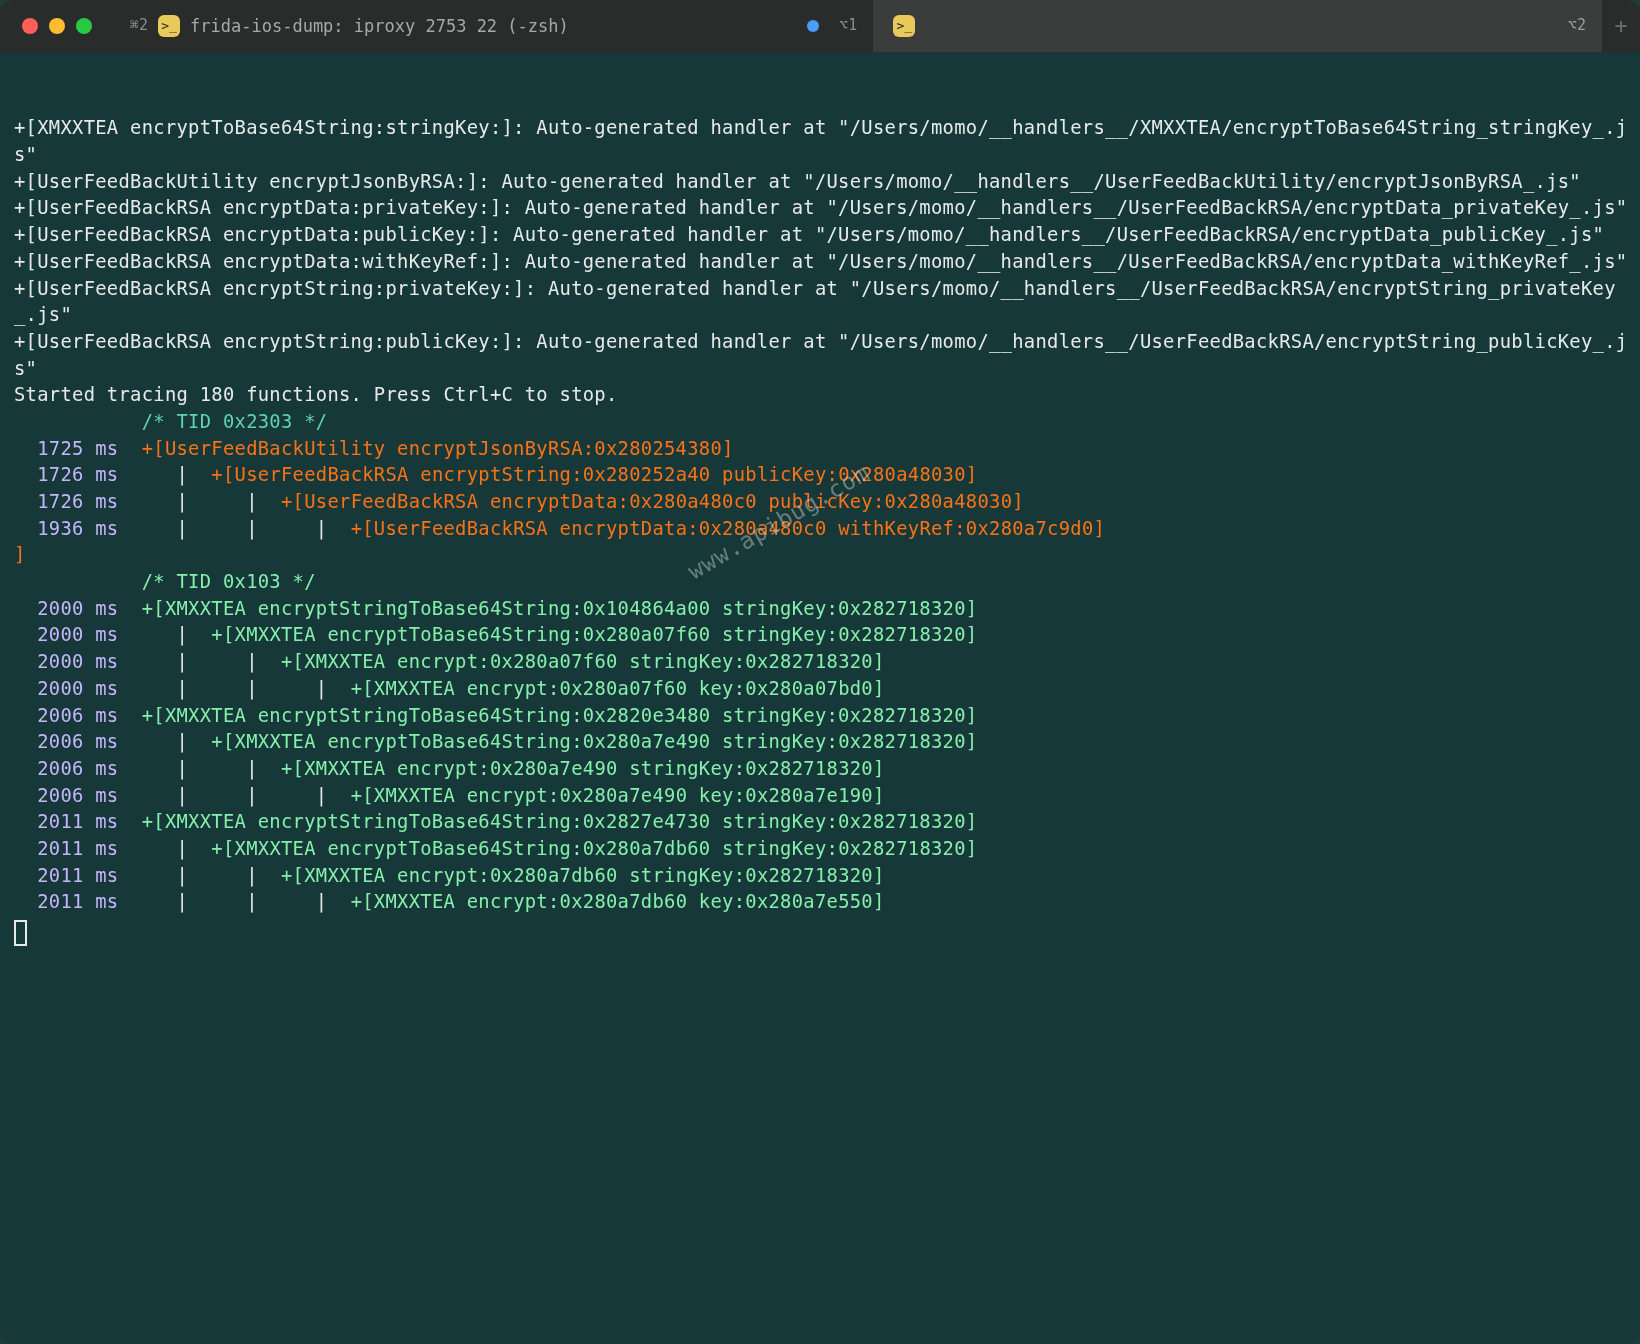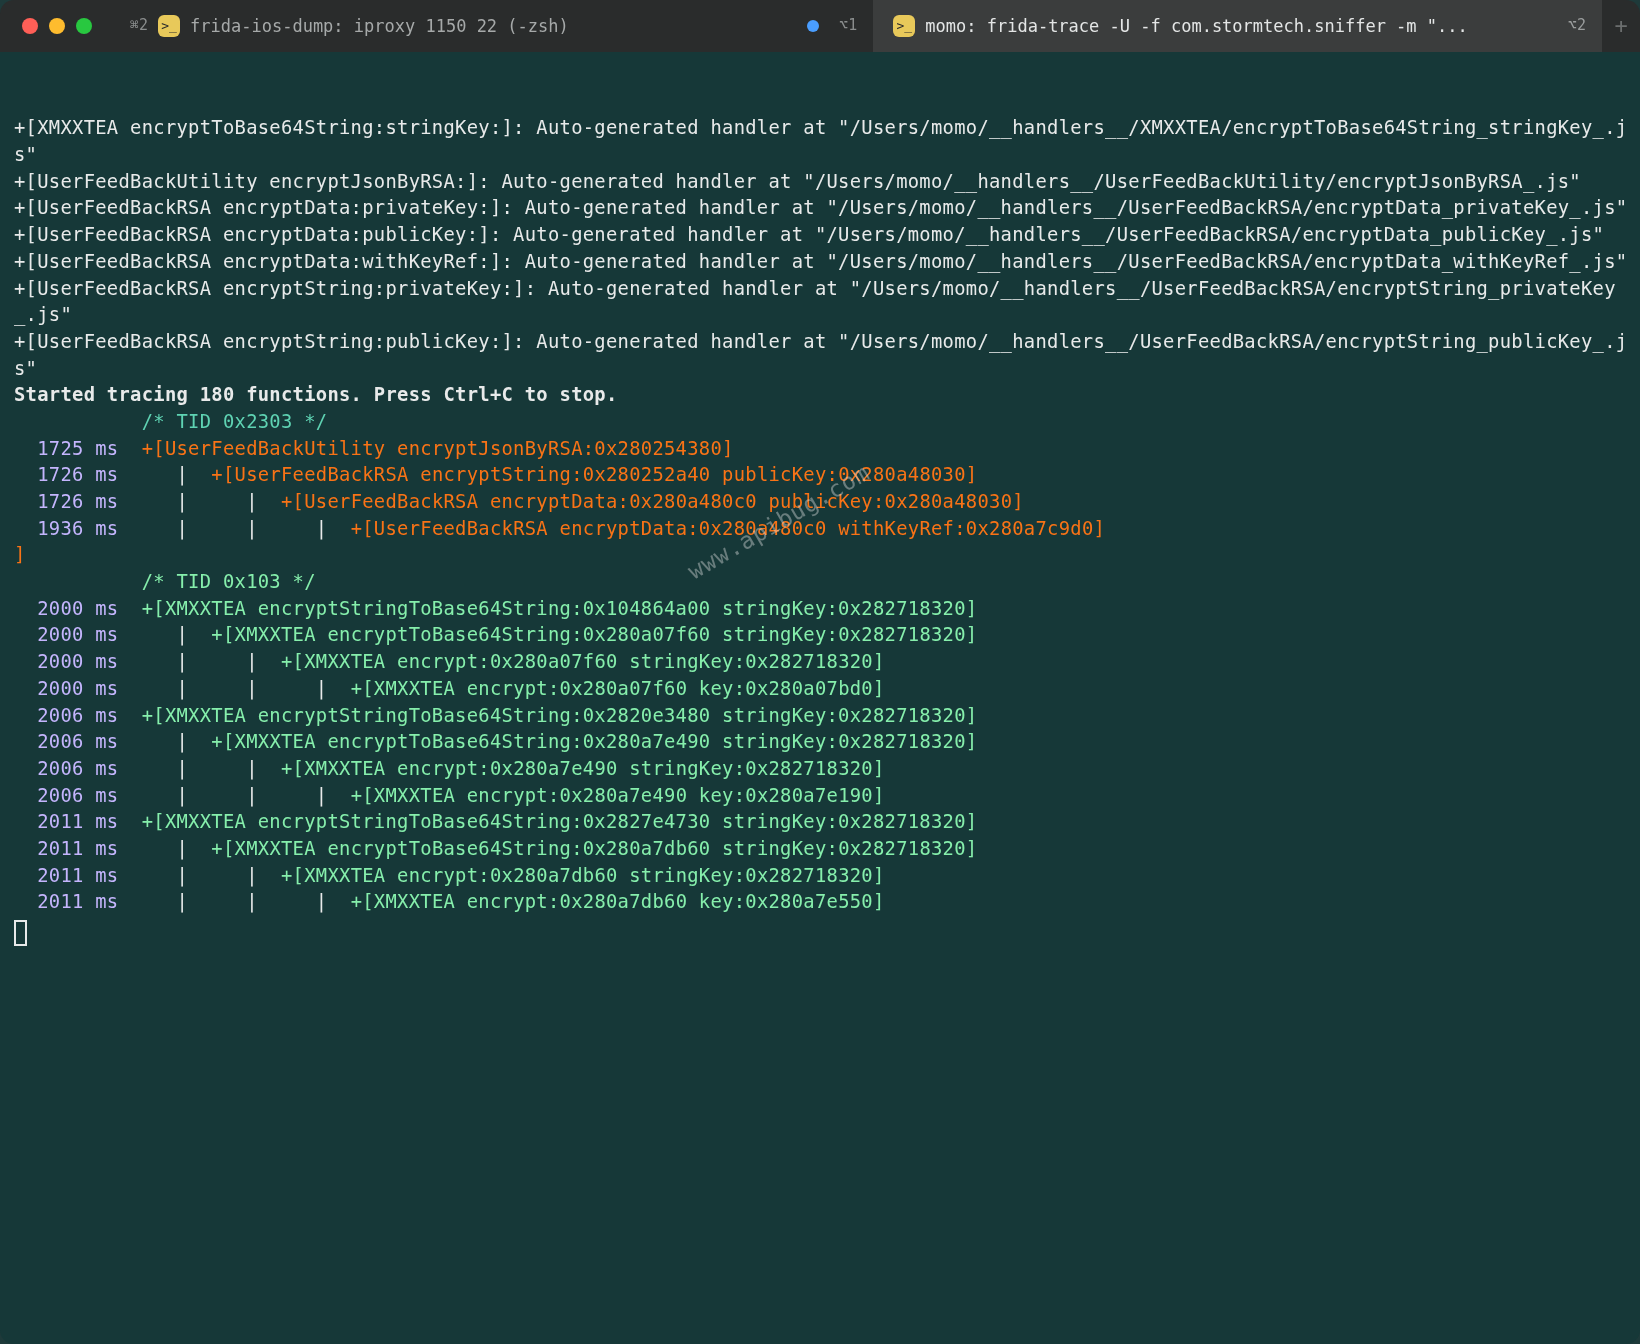--- a/index.html
+++ b/index.html
@@ -64,21 +64,21 @@
   .terminal {
     background: #163838;
     color: #e8eaea;
     padding: 10px 12px 6px 14px;
     height: calc(1344px - 52px);
     white-space: pre-wrap;
     word-break: break-all;
     position: relative;
     letter-spacing: 0.3px;
   }
-  .bold { font-weight: 700; }
+  .bold { font-weight: 400; }
   .ts { color: #c4b5fd; }
   .teal { color: #5fd3b3; text-align: right; }
   .tealalt { color: #f97316; }
   .pink { color: #86efac; }
   .pipe { color: #e8eaea; }
   .line { display: block; }
   .cursor {
     display: inline-block;
     width: 13px; height: 26px;
     border: 2px solid #e8eaea;
@@ -102,28 +102,27 @@
 <div class="titlebar">
   <div class="traffic-lights">
     <span class="tl tl-red"></span>
     <span class="tl tl-yellow"></span>
     <span class="tl tl-green"></span>
   </div>
 
   <div class="tab inactive" style="flex:1.05">
     <span class="tab-kbd">⌘2</span>
     <span class="tab-pill pill-yellow">&gt;_</span>
-    <span>frida-ios-dump: iproxy 1150 22 (-zsh)</span>
+    <span>frida-ios-dump: iproxy 2753 22 (-zsh)</span>
     <span class="badge-blue" style="margin-left:auto"></span>
     <span class="tab-kbd" style="margin-left:10px">⌥1</span>
   </div>
 
   <div class="tab active" style="flex:1">
     <span class="tab-pill pill-yellow">&gt;_</span>
-    <span>momo: frida-trace -U -f com.stormtech.sniffer -m "...</span>
     <span class="tab-right-kbd">⌥2</span>
   </div>
 
   <div class="tab-add">+</div>
 </div>
 
 <div class="terminal">
 <span class="watermark">www.apibug.com</span>
 <span id="handlers-block"><span class="line">+[XMXXTEA encryptToBase64String:stringKey:]: Auto-generated handler at "/Users/momo/__handlers__/XMXXTEA/encryptToBase64String_stringKey_.js"</span><span class="line">+[UserFeedBackUtility encryptJsonByRSA:]: Auto-generated handler at "/Users/momo/__handlers__/UserFeedBackUtility/encryptJsonByRSA_.js"</span><span class="line">+[UserFeedBackRSA encryptData:privateKey:]: Auto-generated handler at "/Users/momo/__handlers__/UserFeedBackRSA/encryptData_privateKey_.js"</span><span class="line">+[UserFeedBackRSA encryptData:publicKey:]: Auto-generated handler at "/Users/momo/__handlers__/UserFeedBackRSA/encryptData_publicKey_.js"</span><span class="line">+[UserFeedBackRSA encryptData:withKeyRef:]: Auto-generated handler at "/Users/momo/__handlers__/UserFeedBackRSA/encryptData_withKeyRef_.js"</span><span class="line">+[UserFeedBackRSA encryptString:privateKey:]: Auto-generated handler at "/Users/momo/__handlers__/UserFeedBackRSA/encryptString_privateKey_.js"</span><span class="line">+[UserFeedBackRSA encryptString:publicKey:]: Auto-generated handler at "/Users/momo/__handlers__/UserFeedBackRSA/encryptString_publicKey_.js"</span></span><span class="line bold">Started tracing 180 functions. Press Ctrl+C to stop.</span><span class="line"><span class="ts">           </span><span class="teal">/* TID 0x2303 */</span></span><span id="teal-block"><span class="line"><span class="ts">  1725 ms  </span><span class="tealalt">+[UserFeedBackUtility encryptJsonByRSA:0x280254380]</span></span><span class="line"><span class="ts">  1726 ms  </span><span class="pipe">   |  </span><span class="tealalt">+[UserFeedBackRSA encryptString:0x280252a40 publicKey:0x280a48030]</span></span><span class="line"><span class="ts">  1726 ms  </span><span class="pipe">   |     |  </span><span class="tealalt">+[UserFeedBackRSA encryptData:0x280a480c0 publicKey:0x280a48030]</span></span><span class="line"><span class="ts">  1936 ms  </span><span class="pipe">   |     |     |  </span><span class="tealalt">+[UserFeedBackRSA encryptData:0x280a480c0 withKeyRef:0x280a7c9d0]</span></span><span class="line tealalt">]</span></span><span class="line"><span class="ts">           </span><span class="pink">/* TID 0x103 */</span></span><span id="pink-block"><span class="line"><span class="ts">  2000 ms  </span><span class="pink">+[XMXXTEA encryptStringToBase64String:0x104864a00 stringKey:0x282718320]</span></span><span class="line"><span class="ts">  2000 ms  </span><span class="pipe">   |  </span><span class="pink">+[XMXXTEA encryptToBase64String:0x280a07f60 stringKey:0x282718320]</span></span><span class="line"><span class="ts">  2000 ms  </span><span class="pipe">   |     |  </span><span class="pink">+[XMXXTEA encrypt:0x280a07f60 stringKey:0x282718320]</span></span><span class="line"><span class="ts">  2000 ms  </span><span class="pipe">   |     |     |  </span><span class="pink">+[XMXXTEA encrypt:0x280a07f60 key:0x280a07bd0]</span></span><span class="line"><span class="ts">  2006 ms  </span><span class="pink">+[XMXXTEA encryptStringToBase64String:0x2820e3480 stringKey:0x282718320]</span></span><span class="line"><span class="ts">  2006 ms  </span><span class="pipe">   |  </span><span class="pink">+[XMXXTEA encryptToBase64String:0x280a7e490 stringKey:0x282718320]</span></span><span class="line"><span class="ts">  2006 ms  </span><span class="pipe">   |     |  </span><span class="pink">+[XMXXTEA encrypt:0x280a7e490 stringKey:0x282718320]</span></span><span class="line"><span class="ts">  2006 ms  </span><span class="pipe">   |     |     |  </span><span class="pink">+[XMXXTEA encrypt:0x280a7e490 key:0x280a7e190]</span></span><span class="line"><span class="ts">  2011 ms  </span><span class="pink">+[XMXXTEA encryptStringToBase64String:0x2827e4730 stringKey:0x282718320]</span></span><span class="line"><span class="ts">  2011 ms  </span><span class="pipe">   |  </span><span class="pink">+[XMXXTEA encryptToBase64String:0x280a7db60 stringKey:0x282718320]</span></span><span class="line"><span class="ts">  2011 ms  </span><span class="pipe">   |     |  </span><span class="pink">+[XMXXTEA encrypt:0x280a7db60 stringKey:0x282718320]</span></span><span class="line"><span class="ts">  2011 ms  </span><span class="pipe">   |     |     |  </span><span class="pink">+[XMXXTEA encrypt:0x280a7db60 key:0x280a7e550]</span></span></span><span class="cursor"></span>
 </div>

